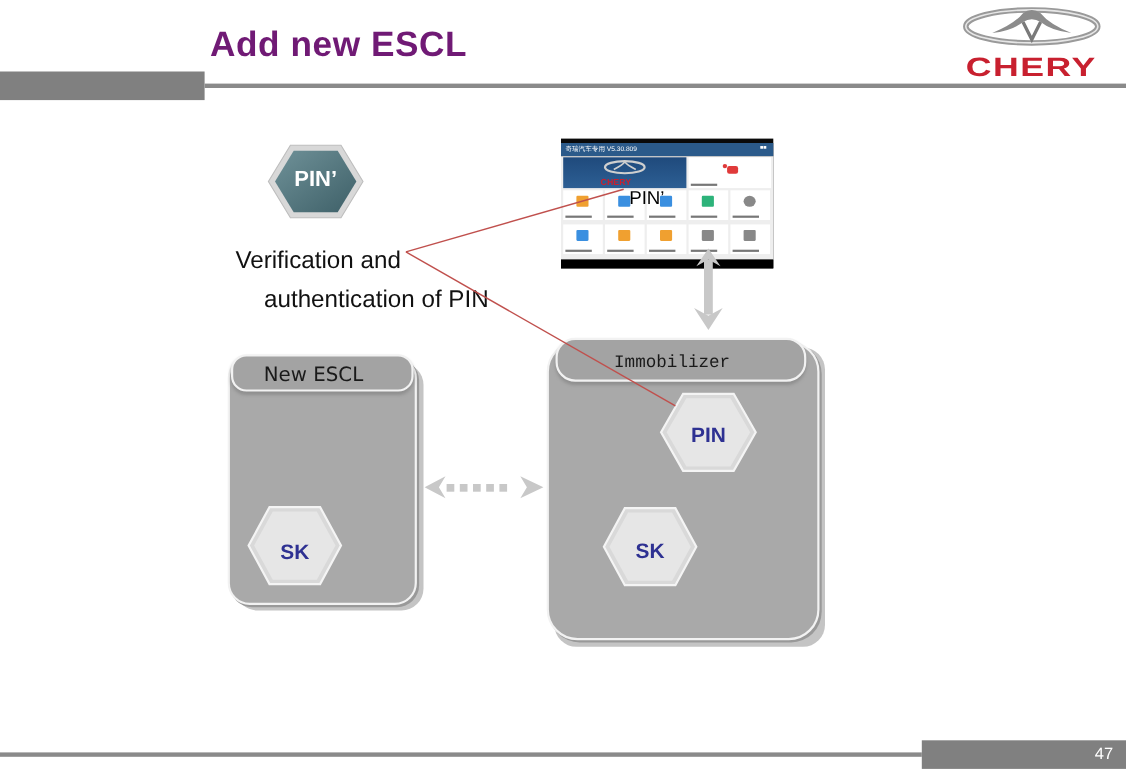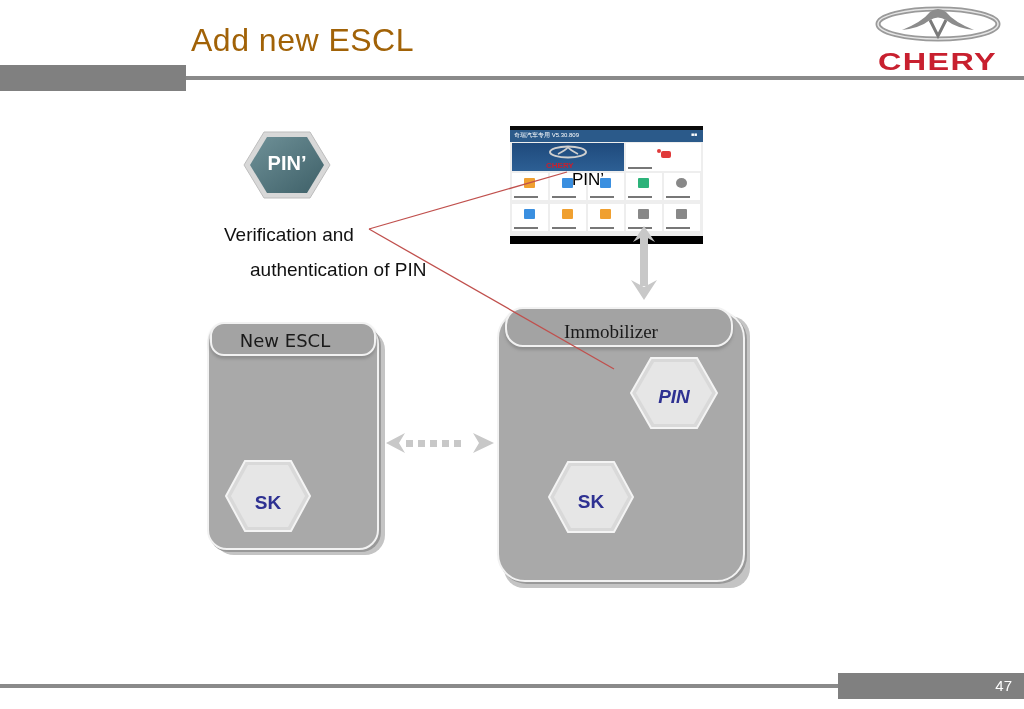--- a/index.html
+++ b/index.html
@@ -1,36 +1,36 @@
 <!DOCTYPE html>
 <html><head>
 <meta charset="utf-8">
 <style>
   html, body { margin:0; padding:0; }
   body { width:1024px; height:709px; position:relative; overflow:hidden; background:#ffffff; font-family:"Liberation Sans", sans-serif; }
   .abs { position:absolute; }
 
   
-  #title { left:191px; top:22px; font-size:32px; font-weight:normal; color:#a16207; letter-spacing:0.5px; }
+  #title { left:191px; top:22px; font-size:32px; font-weight:bold; color:#701a75; letter-spacing:0.5px; }
   #hdr-block { left:0; top:65px; width:186px; height:26px; background:#808080; }
   #hdr-line { left:186px; top:76px; width:838px; height:4px; background:#8a8a8a; }
   #logo { left:872px; top:6px; width:132px; height:68px; }
   #logo-text { left:878px; top:48px; font-size:24px; font-weight:bold; color:#c8202f; letter-spacing:1px; transform:scaleX(1.35); transform-origin:left top; }
 
   
   #ftr-line { left:0; top:684px; width:838px; height:4px; background:#8a8a8a; }
   #ftr-block { left:838px; top:673px; width:186px; height:26px; background:#808080; }
   #page-num { right:12px; top:677px; font-size:15px; color:#ffffff; }
 
   
   .hex { position:absolute; }
   .hex-label { position:absolute; left:0; right:0; text-align:center; font-weight:bold; }
 
   
-  .verif { left:224px; font-size:19px; color:#111; }
+  .verif { left:214px; font-size:22px; color:#111; }
 
   
   #tablet { left:510px; top:126px; width:193px; height:118px; background:#0a0a0a; }
   #tab-bar { left:0; top:4px; width:193px; height:12px; background:#2b5a8a; }
   #tab-bar-text { left:4px; top:5px; font-size:6px; color:#fff; }
   #tab-bar-right { right:6px; top:5px; font-size:5px; color:#fff; }
   #tab-body { left:0; top:16px; width:193px; height:94px; background:#eeeeee; }
   #tab-banner { left:2px; top:17px; width:112px; height:28px; background:linear-gradient(#1f4a7c,#2d5f94); }
   #tab-banner-text { left:36px; top:35px; font-size:8px; font-weight:bold; color:#c8202f; }
   .tile { position:absolute; background:#fff; width:36px; height:27px; }
@@ -153,23 +153,23 @@
   <svg width="88" height="74" viewBox="0 0 88 74">
     <polygon points="21,2 67,2 86,37 67,72 21,72 2,37" fill="#d9d9d9" stroke="#f4f4f4" stroke-width="2"></polygon>
     <polygon points="24,6 64,6 81,37 64,68 24,68 7,37" fill="#e6e6e6"></polygon>
   </svg>
   <div class="hex-label" style="top:33px;font-size:19px;color:#2e3192;">SK</div>
 </div>
 
 <div class="box-shadow" style="left:504px;top:316px;width:246px;height:272px;"></div>
 <div class="box" style="left:497px;top:310px;width:244px;height:268px;border-radius:28px;"></div>
 <div class="box-head" style="left:505px;top:307px;width:224px;height:36px;border-radius:18px;">
-  <div class="box-title" style="top:12px;font-family:Liberation Serif, serif;font-size:19px;">Immobilizer</div>
-</div>
-<div class="hex" style="left:629px;top:356px;width:90px;height:74px;font-style:italic;">
+  <div class="box-title" style="top:12px;font-family:Liberation Mono, monospace;font-size:16px;">Immobilizer</div>
+</div>
+<div class="hex" style="left:599px;top:356px;width:90px;height:74px;">
   <svg width="90" height="74" viewBox="0 0 90 74">
     <polygon points="22,2 68,2 88,37 68,72 22,72 2,37" fill="#d9d9d9" stroke="#f4f4f4" stroke-width="2"></polygon>
     <polygon points="25,6 65,6 83,37 65,68 25,68 7,37" fill="#e6e6e6"></polygon>
   </svg>
   <div class="hex-label" style="top:30px;font-size:19px;color:#2e3192;">PIN</div>
 </div>
 <div class="hex" style="left:547px;top:460px;width:88px;height:74px;">
   <svg width="88" height="74" viewBox="0 0 88 74">
     <polygon points="21,2 67,2 86,37 67,72 21,72 2,37" fill="#d9d9d9" stroke="#f4f4f4" stroke-width="2"></polygon>
     <polygon points="24,6 64,6 81,37 64,68 24,68 7,37" fill="#e6e6e6"></polygon>

